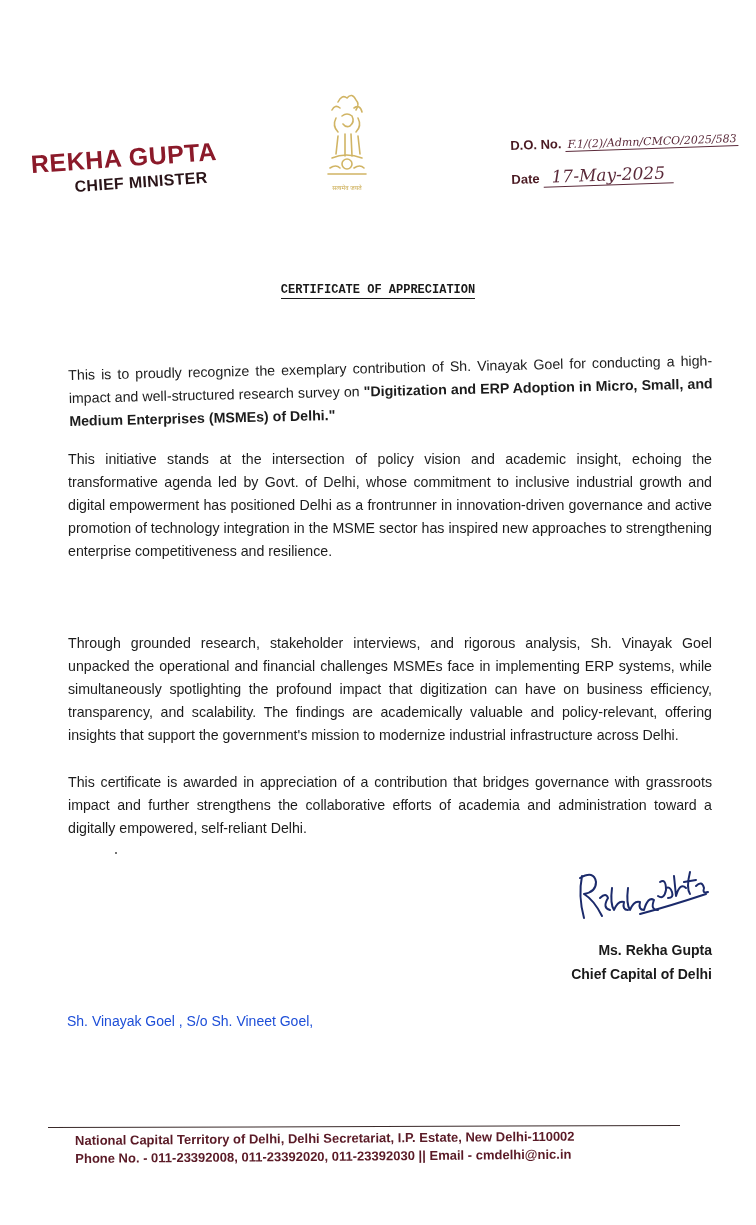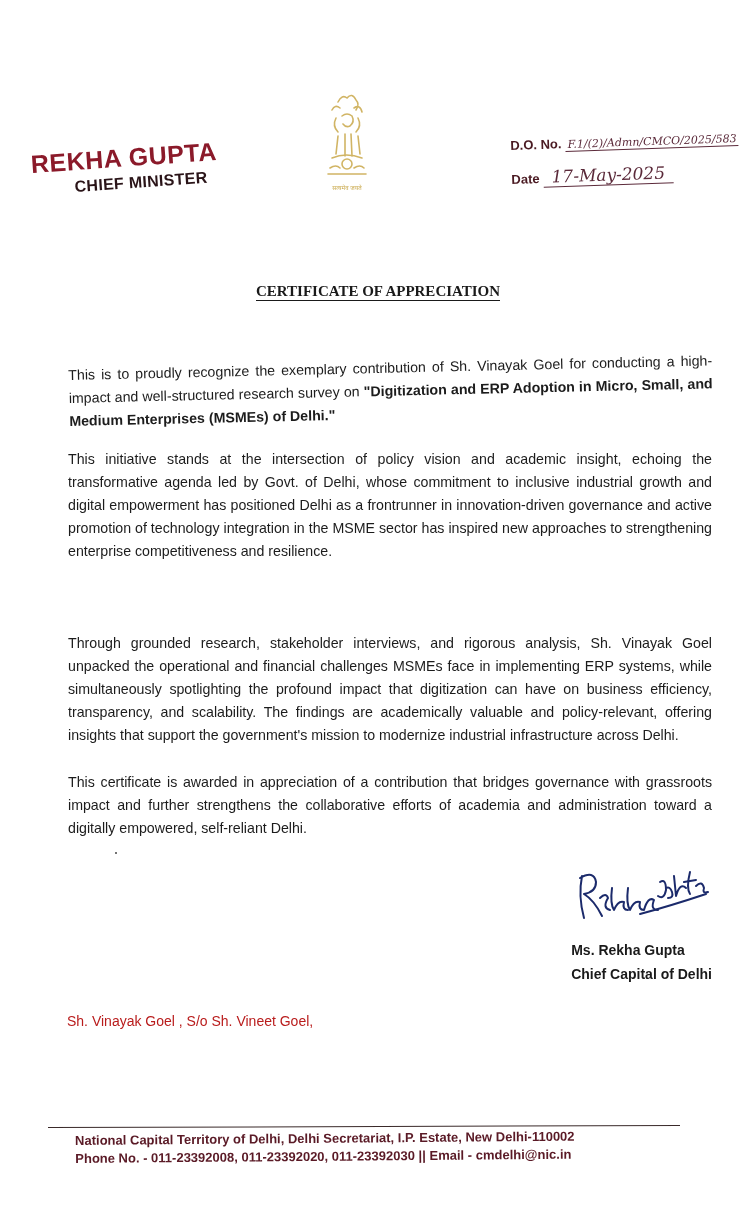--- a/index.html
+++ b/index.html
@@ -7,32 +7,32 @@
   .page { position: absolute; inset: 0; background: #ffffff; }
   .name-block { position: absolute; left: 30px; top: 150px; transform: rotate(-4deg); transform-origin: left top; }
   .name { font-family: "Liberation Sans", sans-serif; font-weight: bold; font-size: 25px; color: #8b1a2a; letter-spacing: 0.5px; }
   .role { font-family: "Liberation Sans", sans-serif; font-weight: bold; font-size: 16px; color: #2a1418; margin-left: 42px; margin-top: 2px; letter-spacing: 0.3px; }
   .emblem { position: absolute; left: 318px; top: 88px; width: 58px; height: 110px; }
   .ref { position: absolute; left: 510px; top: 138px; transform: rotate(-2deg); transform-origin: left top; }
   .ref-row { display: flex; align-items: baseline; font-family: "Liberation Sans", sans-serif; font-weight: bold; font-size: 13px; color: #4a1a22; height: 30px; }
   .hand { font-family: "DejaVu Serif", serif; font-style: italic; font-weight: normal; color: #5b2a3a; margin-left: 4px; border-bottom: 1px solid #5b2a3a; padding: 0 2px; }
   .hand.small { font-size: 11px; }
   .hand.date { font-size: 17px; padding: 0 8px; }
-  .title { position: absolute; left: 0; right: 0; top: 283px; text-align: center; font-family: Liberation Serif, serif; font-weight: bold; font-size: 15px; }
+  .title { position: absolute; left: 0; right: 0; top: 283px; text-align: center; font-family: Liberation Mono, monospace; font-weight: bold; font-size: 12px; }
   .title span { border-bottom: 1.5px solid #1a1a1a; padding-bottom: 1px; }
   .body-text { position: absolute; left: 68px; width: 644px; font-family: "Liberation Sans", sans-serif; font-size: 14.2px; line-height: 23px; text-align: justify; color: #1c1c1c; }
   .p1 { top: 364px; transform: rotate(-1.3deg); transform-origin: left top; }
   .p2 { top: 448px; }
   .p3 { top: 604px; margin-top: 28px; }
   .p4 { top: 771px; }
   .bold { font-weight: bold; }
   .dot { position: absolute; left: 115px; top: 852px; width: 2px; height: 2px; background: #444; border-radius: 50%; }
   .sig { position: absolute; left: 570px; top: 858px; width: 150px; height: 70px; }
-  .signer { position: absolute; right: 44px; top: 938px; text-align: left; font-family: "Liberation Sans", sans-serif; font-weight: bold; font-size: 14px; line-height: 24px; color: #1a1a1a; }
-  .addr { position: absolute; left: 67px; top: 1010px; font-family: "Liberation Sans", sans-serif; font-size: 14px; line-height: 22px; color: #b91c1c; }
+  .signer { position: absolute; right: 44px; top: 938px; text-align: right; font-family: "Liberation Sans", sans-serif; font-weight: bold; font-size: 14px; line-height: 24px; color: #1a1a1a; }
+  .addr { position: absolute; left: 67px; top: 1010px; font-family: "Liberation Sans", sans-serif; font-size: 14px; line-height: 22px; color: #1d4ed8; }
   .rule { position: absolute; left: 48px; top: 1126px; width: 632px; height: 0; border-top: 1.5px solid #3a2a2a; transform: rotate(-0.2deg); }
   .footer { position: absolute; left: 75px; top: 1132px; font-family: "Liberation Sans", sans-serif; font-weight: bold; font-size: 13px; line-height: 18px; color: #5a1a26; transform: rotate(-0.5deg); transform-origin: left top; }
 </style>
 </head>
 <body>
 
 <div class="page">
 
   <div class="name-block">
     <div class="name">REKHA GUPTA</div>

